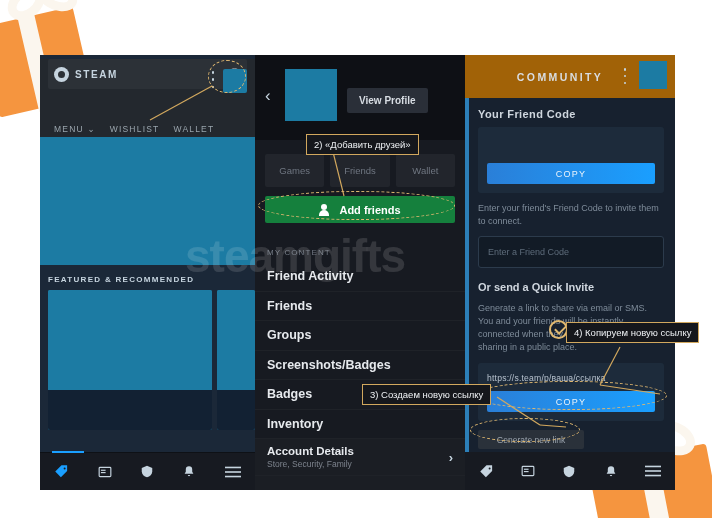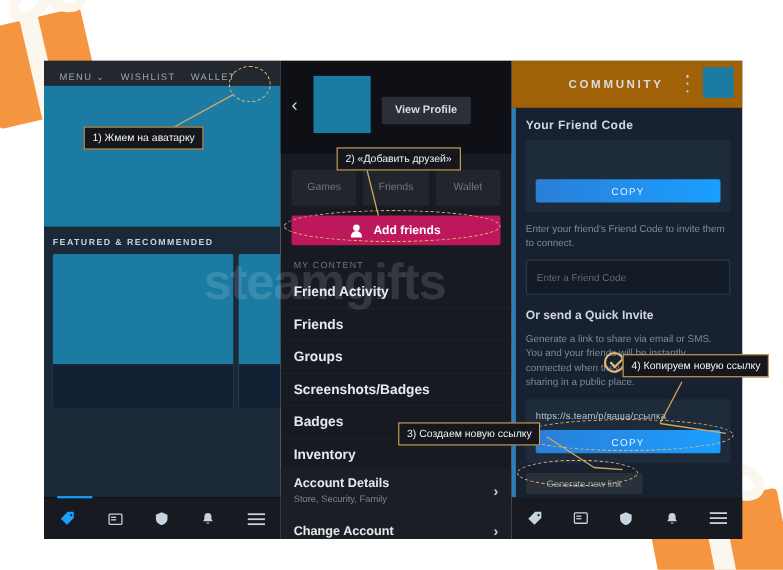--- a/index.html
+++ b/index.html
@@ -191,22 +191,22 @@
   .m-tiles {
     display: flex; gap: 6px; padding: 14px 10px 0 10px;
   }
   .m-tile {
     flex: 1; height: 33px; background: #22252c;
     border-radius: 2px;
     display: flex; align-items: center; justify-content: center;
     color: #6f7681; font-size: 9.5px;
   }
   .m-addfriends {
-    margin: 9px 10px 1px 10px;
-    height: 27px; background: #be185d; border-radius: 2px;
+    margin: 9px 10px 12px 10px;
+    height: 27px; background: #15803d; border-radius: 2px;
     display: flex; align-items: center; justify-content: center; gap: 7px;
     color: #ffffff; font-size: 11px; font-weight: bold;
   }
   .m-addfriends .pi {
     position: relative; width: 13px; height: 12px;
   }
   .m-addfriends .pi::before {
     content:""; position:absolute; left:2px; top:0; width:6px; height:6px;
     border-radius:50%; background:#fff;
   }
@@ -381,20 +381,33 @@
     <div class="box"></div>
     <div class="ribbon-v"></div>
     <div class="loop loop-a"></div>
     <div class="loop loop-b"></div>
   </div>
 
   <div id="panels">
 
     <div id="panel-left">
 
+      <div class="l-topbar">
+        <div class="l-searchrow">
+          <span class="steam-logo"></span>
+          <span class="steam-word">STEAM</span>
+          <span class="l-search-icon"></span>
+        </div>
+        <div class="l-kebab">
+          <i></i>
+            <i></i>
+            <i></i>
+        </div>
+        <div class="l-avatar"></div>
+      </div>
 
       <div class="l-navrow">
         <span>MENU ⌄</span>
         <span>WISHLIST</span>
         <span>WALLET</span>
       </div>
 
       <div class="l-hero"></div>
 
       <div class="l-featured-wrap">
@@ -576,19 +589,18 @@
       <line x1="600" y1="385" x2="660" y2="394" stroke="#d2a85e" stroke-width="1.2"></line>
     </svg>
 
     <div class="ellipse" style="left:208px;top:60px;width:38px;height:33px;"></div>
     <div class="ellipse" style="left:258px;top:191px;width:197px;height:29px;"></div>
     <div class="ellipse" style="left:473px;top:381px;width:194px;height:29px;"></div>
     <div class="ellipse" style="left:470px;top:418px;width:110px;height:24px;"></div>
 
     <div class="check" style="left:549px;top:320px;"></div>
 
-    <div class="tip" style="left:76px;top:115px;">1) Жмем на аватарку</div>
     <div class="tip" style="left:306px;top:134px;">2) «Добавить друзей»</div>
     <div class="tip" style="left:362px;top:384px;">3) Создаем новую ссылку</div>
     <div class="tip" style="left:566px;top:322px;">4) Копируем новую ссылку</div>
   </div>
 
 </div>
 
 </body></html>

